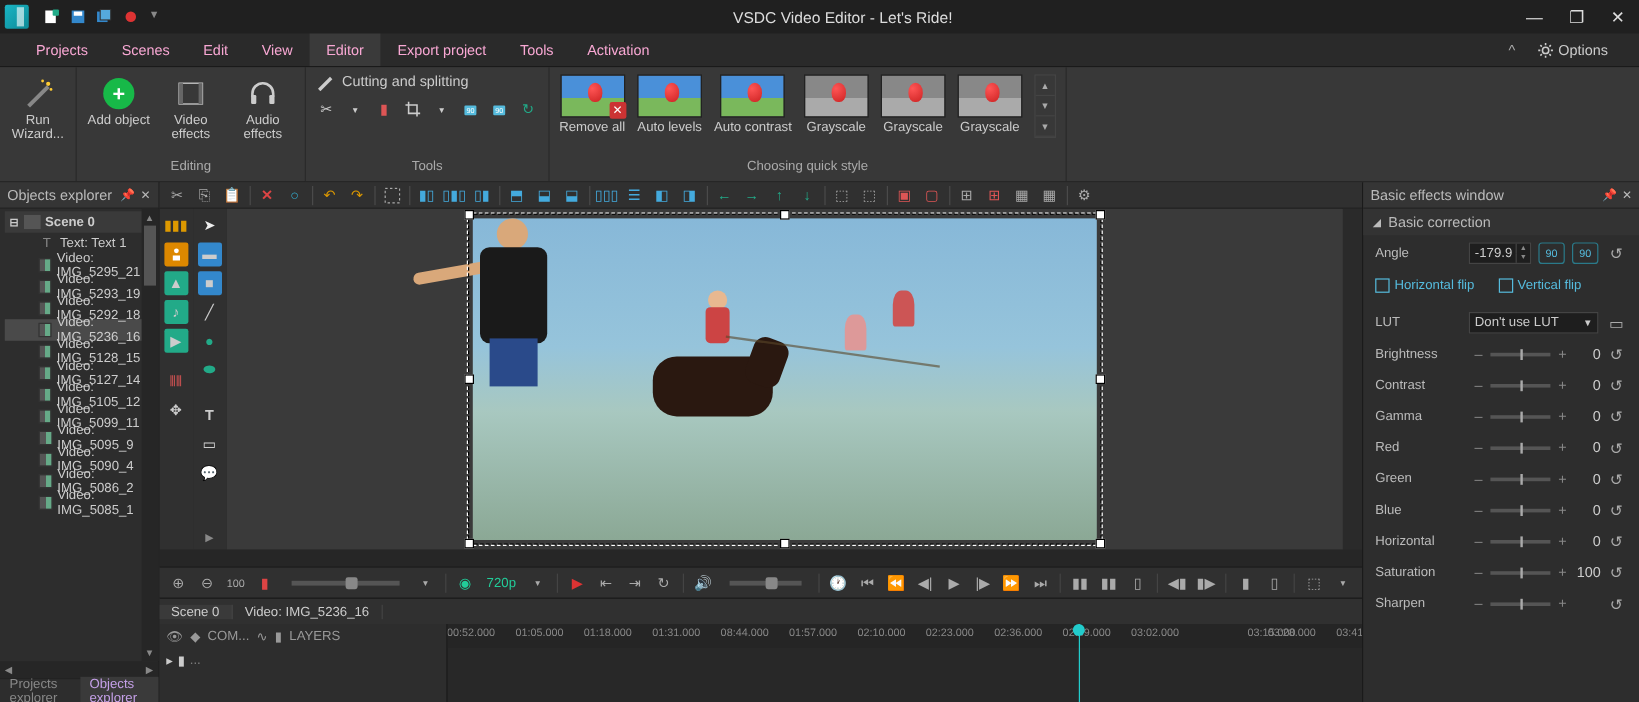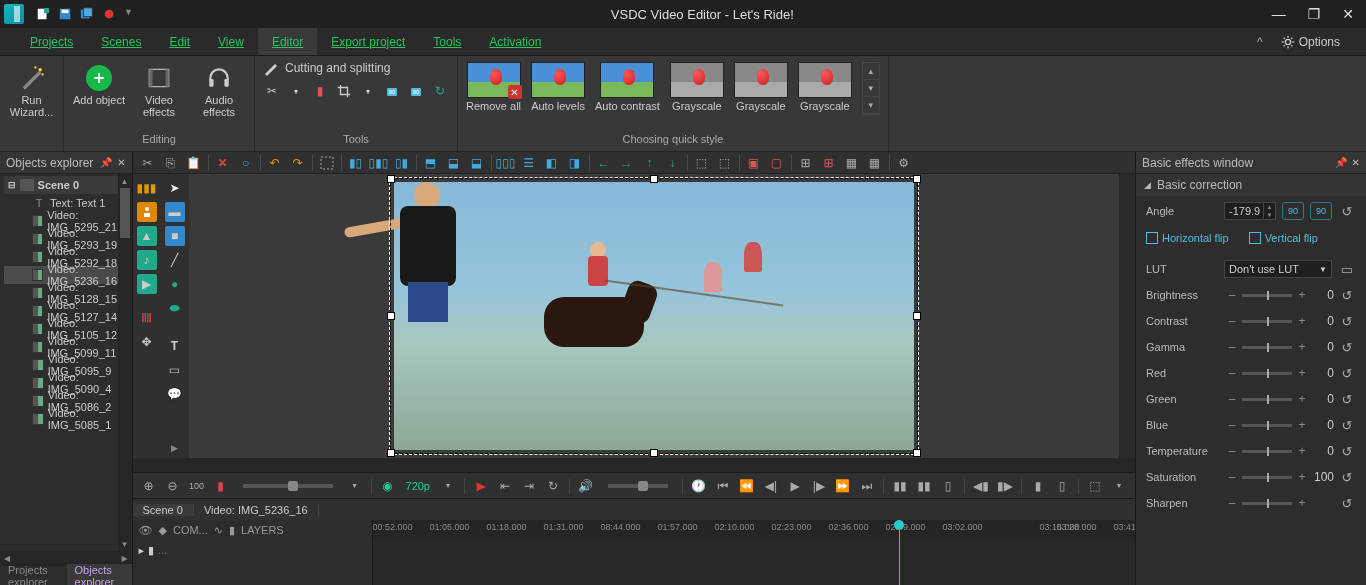--- a/index.html
+++ b/index.html
@@ -10,21 +10,21 @@
 .app-icon { width: 20px; height: 20px; background: linear-gradient(135deg,#1ab5c5,#0d8a97); border-radius: 2px; margin-right: 6px; position: relative; }
 .app-icon::after { content:''; position:absolute; left:10px; top:2px; width:6px; height:16px; background:#fff; opacity:0.6; }
 .qa-icons { display: flex; gap: 8px; margin-left: 6px; }
 .qa-icon { width: 14px; height: 14px; }
 .title-text { flex: 1; text-align: center; color: #ddd; font-size: 13px; }
 .win-controls { display: flex; gap: 22px; margin-right: 8px; color:#ddd; font-size: 14px; }
 .win-controls span { cursor: pointer; }
 
 
 .menubar { height: 28px; background: #2a2a2a; display: flex; align-items: stretch; padding: 0 16px; border-bottom: 1px solid #1a1a1a; }
-.menubar .item { padding: 0 14px; display: flex; align-items: center; color: #22c55e; cursor: pointer; text-decoration: underline; }
+.menubar .item { padding: 0 14px; display: flex; align-items: center; color: #f9a8d4; cursor: pointer; }
 .menubar .item.active { background: #3a3a3a; }
 .menubar .spacer { flex: 1; }
 .options-btn { display: flex; align-items: center; gap: 4px; padding: 0 10px; color: #ccc; }
 
 
 .ribbon { height: 96px; background: #383838; display: flex; border-bottom: 1px solid #222; }
 .rgroup { display: flex; flex-direction: column; align-items: center; padding: 4px 8px 2px 8px; border-right: 1px solid #2a2a2a; }
 .rgroup .body { flex:1; display:flex; align-items:flex-start; gap: 6px; }
 .rgroup .label { font-size: 11px; color: #aaa; height: 16px; }
 .bigbtn { display:flex; flex-direction:column; align-items:center; width: 54px; cursor:pointer; padding-top:4px; gap:2px; }
@@ -734,21 +734,21 @@
               <span class="mn">–</span>
               <div class="trk">
                 <div class="kn"></div>
               </div>
               <span class="pl">+</span>
               <span class="val">0</span>
             </div>
             <div class="reset-ic">↺</div>
           </div>
           <div class="slider-row" style="margin-bottom: 8px;">
-            <span class="lab">Temperature</span>
+            <span class="lab">Horizontal</span>
             <div class="mini-slider">
               <span class="mn">–</span>
               <div class="trk">
                 <div class="kn"></div>
               </div>
               <span class="pl">+</span>
               <span class="val">0</span>
             </div>
             <div class="reset-ic">↺</div>
           </div>

